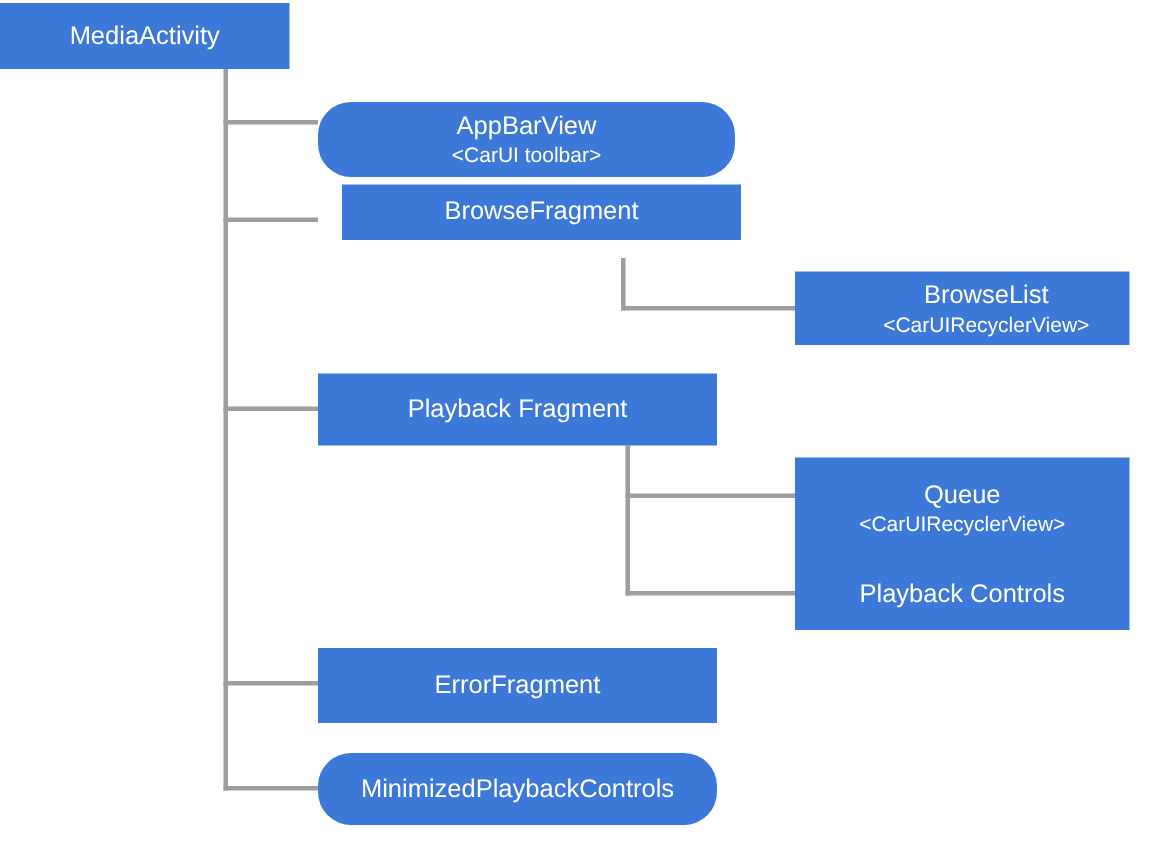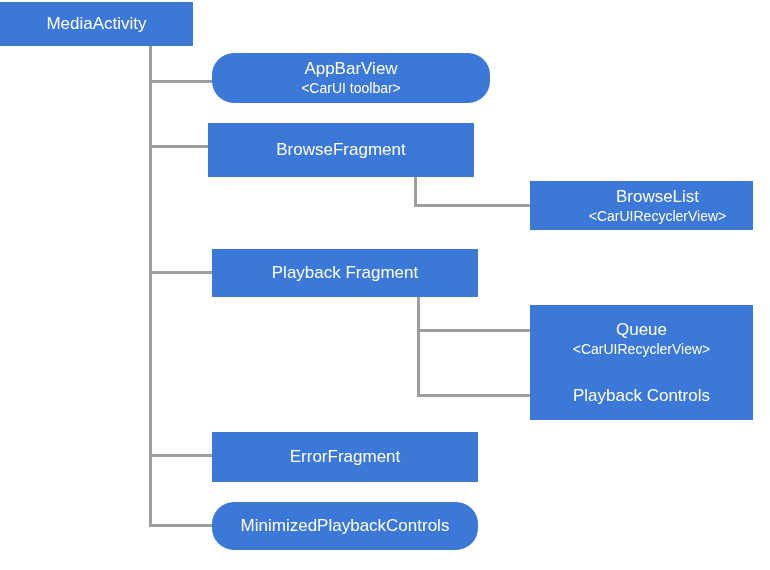--- a/index.html
+++ b/index.html
@@ -66,26 +66,26 @@
   <div class="line h" style="left:414px; top:204px; width:116px;"></div>
 
   <div class="line v" style="left:417px; top:297px; height:100px;"></div>
   <div class="line h" style="left:417px; top:329px; width:113px;"></div>
   <div class="line h" style="left:417px; top:394px; width:113px;"></div>
 
   <div class="node" style="left:0px; top:2px; width:193px; height:44px;">
     <div class="label">MediaActivity</div>
   </div>
 
-  <div class="node" style="left:212px; top:53px; width:278px; height:50px;border-radius:22px;">
+  <div class="node" style="left:212px; top:68px; width:278px; height:50px;border-radius:22px;">
     <div class="label">AppBarView</div>
     <div class="sublabel">&lt;CarUI toolbar&gt;</div>
   </div>
 
-  <div class="node" style="left:208px; top:123px; width:266px; height:54px;justify-content:center;">
+  <div class="node" style="left:228px; top:123px; width:266px; height:37px;justify-content:center;">
     <div class="label">BrowseFragment</div>
   </div>
 
   <div class="node" style="left:530px; top:181px; width:223px; height:49px;padding-left:32px;">
     <div class="label">BrowseList</div>
     <div class="sublabel">&lt;CarUIRecyclerView&gt;</div>
   </div>
 
   <div class="node" style="left:212px; top:249px; width:266px; height:48px;">
     <div class="label">Playback Fragment</div>

